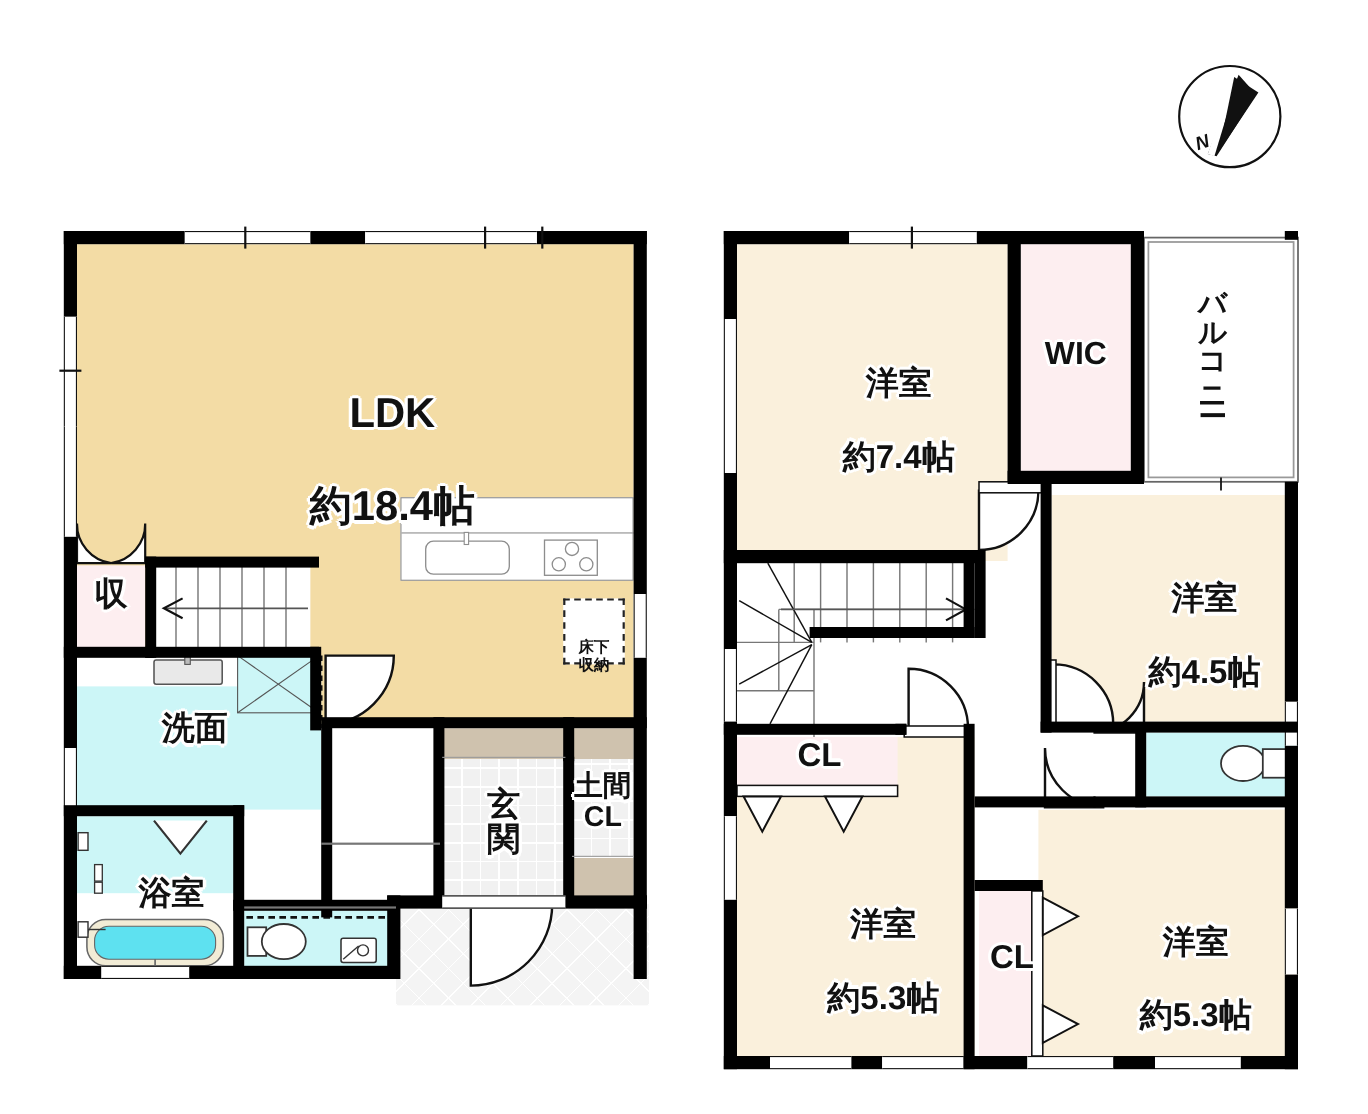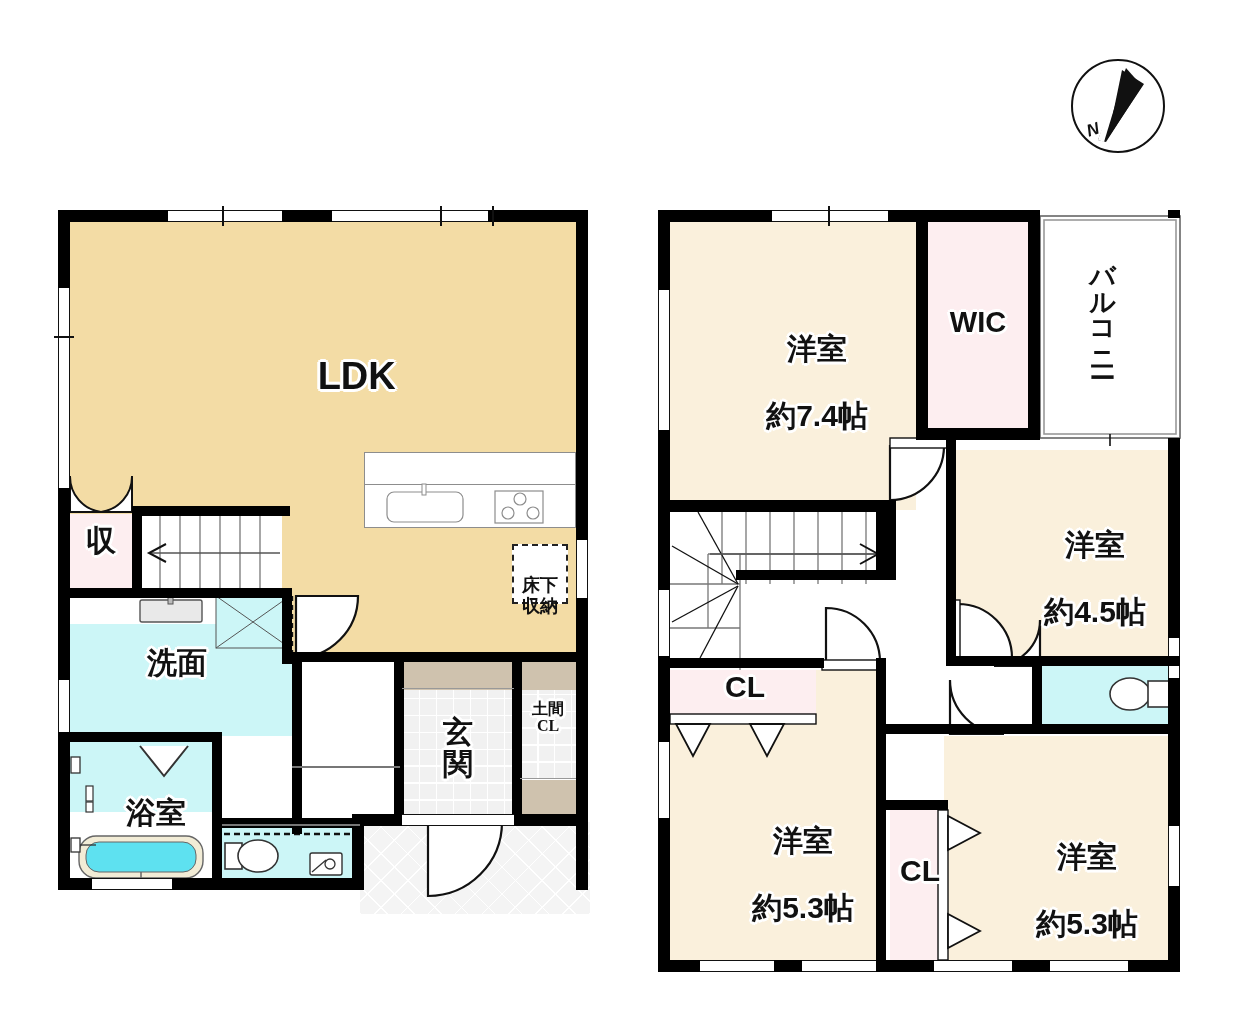--- a/index.html
+++ b/index.html
@@ -103,21 +103,21 @@
         <rect x="22" y="39" width="76" height="30" rx="7" fill="#fff" stroke="#8d8d8d" stroke-width="1.2"></rect>
         <rect x="57" y="31" width="4" height="11" fill="#fff" stroke="#8d8d8d" stroke-width="1"></rect>
         <rect x="130" y="38" width="48" height="32" fill="#fff" stroke="#8d8d8d" stroke-width="1.2"></rect>
         <circle cx="155" cy="46" r="6" fill="#fff" stroke="#8d8d8d" stroke-width="1.2"></circle>
         <circle cx="143" cy="60" r="6" fill="#fff" stroke="#8d8d8d" stroke-width="1.2"></circle>
         <circle cx="168" cy="60" r="6" fill="#fff" stroke="#8d8d8d" stroke-width="1.2"></circle>
       </svg>
     </div>
 
     <div class="dashbox" style="left:512px;top:544px;width:52px;height:56px;">
-      <span class="lbl lbl-xs" style="position:static;text-shadow:none;font-size:18px;line-height:1.15;margin-top:44px;">床下
+      <span class="lbl lbl-xs" style="position:static;text-shadow:none;font-size:14px;line-height:1.15;margin-top:44px;">床下
 収納</span>
     </div>
 
     <svg class="ovl" width="620" height="960">
       <path d="M70,512 L70,476 A36,36 0 0 0 101,512 Z" fill="#fff" stroke="#111" stroke-width="2"></path>
       <path d="M132,512 L132,476 A36,36 0 0 1 101,512 Z" fill="#fff" stroke="#111" stroke-width="2"></path>
     </svg>
 
     <div class="abs" style="left:140px;top:514px;width:142px;height:78px;">
       <svg width="142" height="78">
@@ -230,25 +230,26 @@
 
     <div class="abs" style="left:402px;top:814px;width:112px;height:12px;background:#fff;border-top:1.5px solid #111;border-bottom:1.5px solid #111;"></div>
 
     <div class="abs" style="left:92px;top:878px;width:80px;height:12px;background:#fff;border-top:1.5px solid #111;border-bottom:1.5px solid #111;"></div>
 
     <div class="thinline" style="left:292px;top:766px;width:108px;height:1.5px;background:#777;"></div>
     <div class="thinline" style="left:222px;top:824px;width:138px;height:1.5px;background:#777;"></div>
 
     <div class="lbl lbl-big" style="left:210px;top:312px;width:230px;">
       <span>LDK</span><br>
+      <span>約18.4帖</span>
     </div>
     <div class="lbl lbl-mid" style="left:122px;top:646px;width:110px;">洗面</div>
     <div class="lbl lbl-mid" style="left:96px;top:796px;width:120px;">浴室</div>
     <div class="lbl lbl-mid" style="left:418px;top:716px;width:80px;line-height:1.05;">玄<br>関</div>
-    <div class="lbl lbl-sm" style="left:520px;top:700px;width:56px;line-height:1.08;font-size:16px;font-family:Liberation Serif, serif;">土間<br>CL</div>
+    <div class="lbl lbl-sm" style="left:520px;top:700px;width:56px;line-height:1.08;font-size:26px;">土間<br>CL</div>
     <div class="lbl lbl-mid" style="left:74px;top:524px;width:54px;">収</div>
   </div>
 
   <div class="abs" style="left:0;top:0;width:1244px;height:1013px;">
 
     <div class="room f-room" style="left:670px;top:222px;width:246px;height:288px;"></div>
     <div class="room f-closet" style="left:928px;top:222px;width:100px;height:216px;"></div>
     <div class="room f-white" style="left:1040px;top:216px;width:140px;height:222px;"></div>
     <div class="room f-room" style="left:956px;top:450px;width:224px;height:206px;"></div>
     <div class="room f-white" style="left:670px;top:510px;width:286px;height:160px;"></div>

